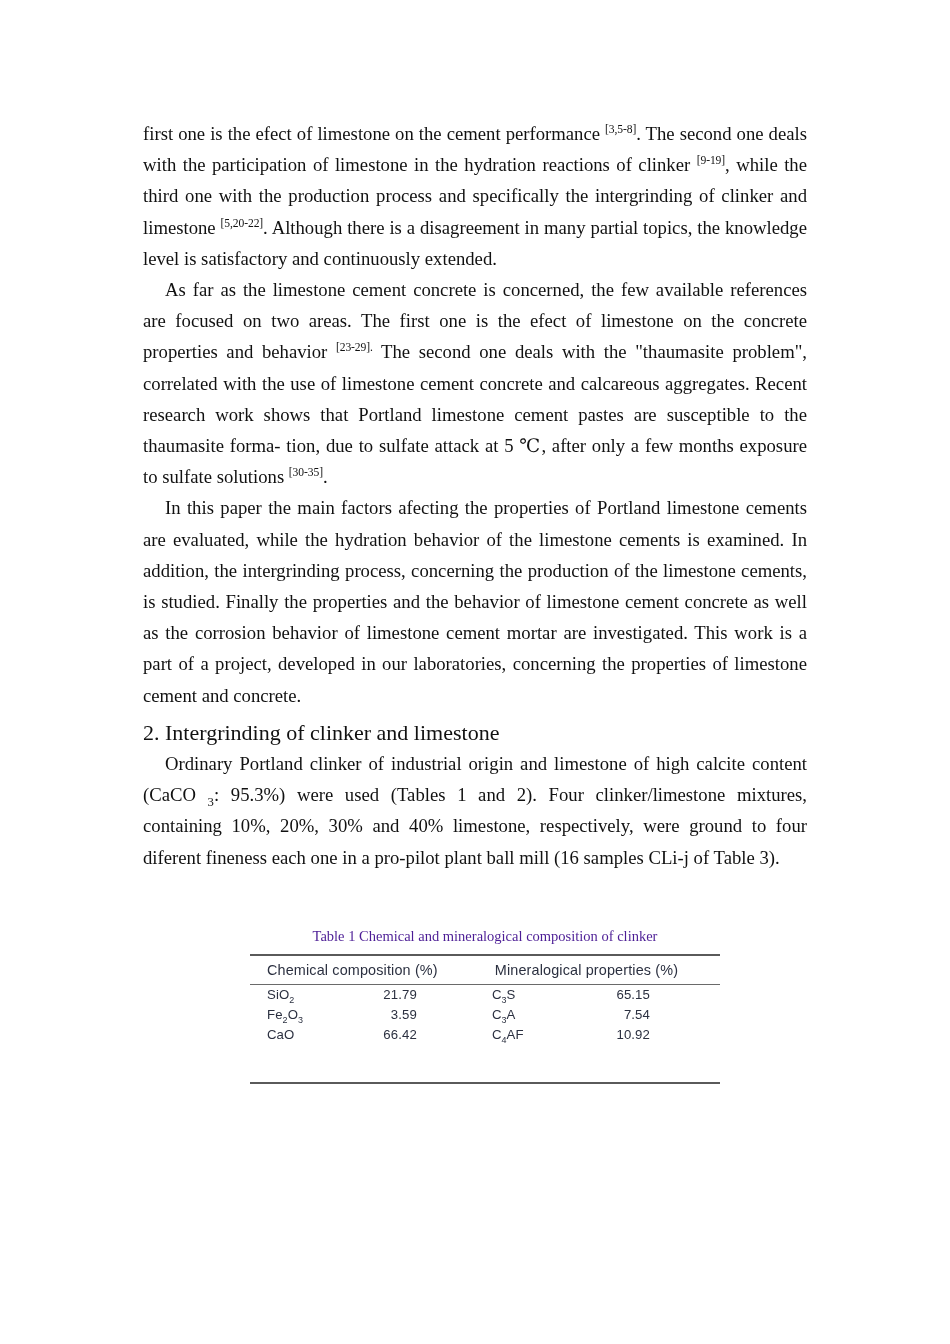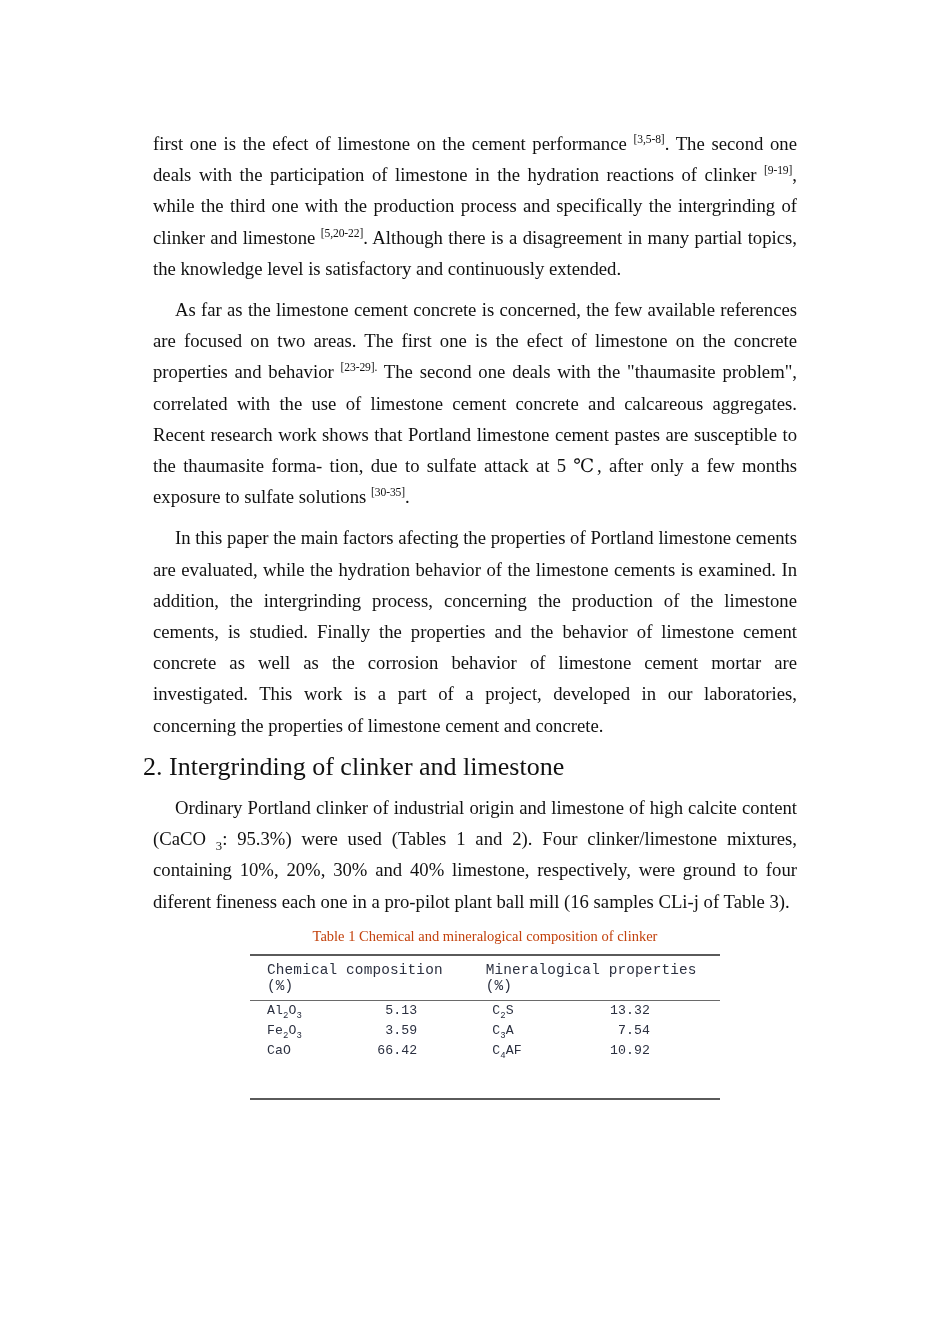--- a/index.html
+++ b/index.html
@@ -25,21 +25,21 @@
   }
 
   .content {
     position: absolute;
     left: 143px;
     top: 118px;
     width: 664px;
   }
 
   p.body-par {
-    margin: 10px;
+    margin: 0;
     font-size: 18.7px;
     line-height: 31.2px;
     text-align: justify;
     text-justify: inter-word;
     color: #111111;
   }
   p.body-par.indent {
     text-indent: 22px;
   }
 
@@ -50,54 +50,54 @@
     letter-spacing: -0.1px;
   }
   sub.sb {
     font-size: 0.68em;
     vertical-align: sub;
     line-height: 0;
   }
 
   h2.section-title {
     margin: 6px 0 0 0;
-    font-size: 26px;
+    font-size: 22px;
     line-height: 31.2px;
     font-weight: normal;
     color: #111111;
     text-align: left;
   }
 
   
   .table-block {
     position: absolute;
     left: 250px;
     top: 926px;
     width: 470px;
   }
   .table-caption {
     font-size: 14.5px;
     line-height: 20px;
     text-align: center;
-    color: #c2410c;
+    color: #4c1d95;
     margin-bottom: 8px;
     font-family: "Liberation Serif", "DejaVu Serif", serif;
   }
   .rule-thick {
     height: 0;
     border-top: 2.2px solid #5a5a5a;
   }
   .rule-thin {
     height: 0;
     border-top: 1.1px solid #6a6a6a;
   }
   .tbl {
     width: 100%;
     border-collapse: collapse;
-    font-family: Liberation Mono, monospace;
+    font-family: Liberation Sans, sans-serif;
     font-size: 13.2px;
     color: #2b3040;
   }
   .tbl th {
     font-weight: normal;
     padding: 6px 0 6px 0;
     text-align: left;
     font-size: 14.4px;
     color: #2b3040;
     letter-spacing: 0.15px;
@@ -152,24 +152,24 @@
           <th class="head-right" colspan="2">Mineralogical properties (%)</th>
         </tr>
       </thead>
     </table>
 
     <div class="rule-thin"></div>
 
     <table class="tbl">
       <tbody id="tbl-body">
           <tr>
-            <td class="c-label"><span>Al</span><sub class="sb">2</sub><span>O</span><sub class="sb">3</sub></td>
-            <td class="c-value">5.13</td>
-            <td class="m-label"><span>C</span><sub class="sb">2</sub><span>S</span></td>
-            <td class="m-value">13.32</td>
+            <td class="c-label"><span>SiO</span><sub class="sb">2</sub></td>
+            <td class="c-value">21.79</td>
+            <td class="m-label"><span>C</span><sub class="sb">3</sub><span>S</span></td>
+            <td class="m-value">65.15</td>
           </tr>
           <tr>
             <td class="c-label"><span>Fe</span><sub class="sb">2</sub><span>O</span><sub class="sb">3</sub></td>
             <td class="c-value">3.59</td>
             <td class="m-label"><span>C</span><sub class="sb">3</sub><span>A</span></td>
             <td class="m-value">7.54</td>
           </tr>
           <tr>
             <td class="c-label"><span>CaO</span></td>
             <td class="c-value">66.42</td>

